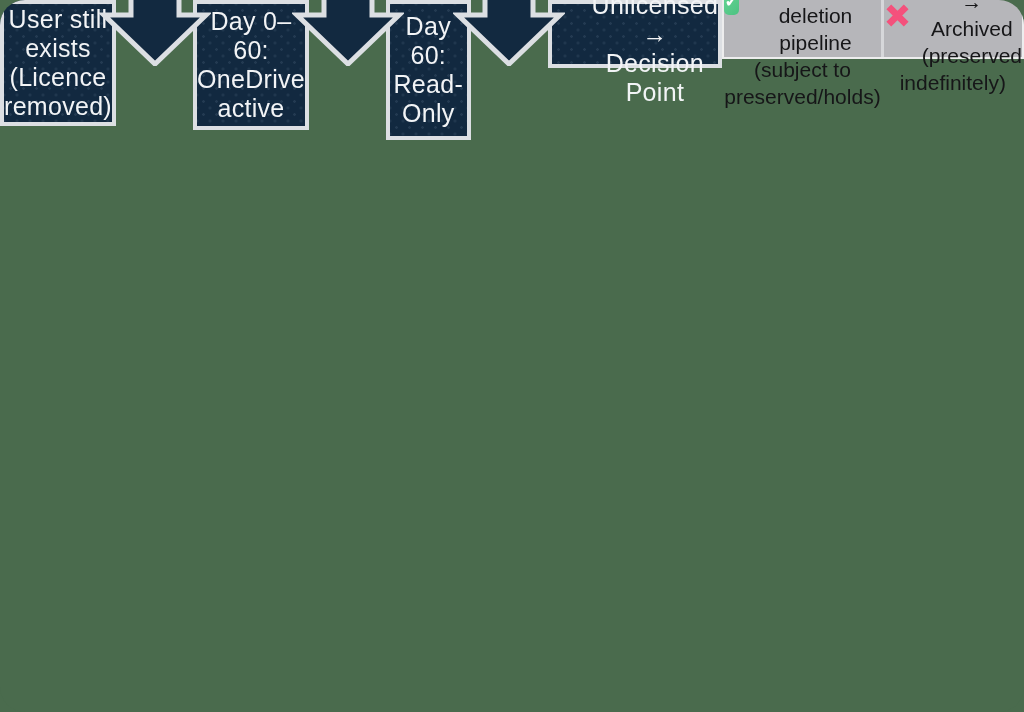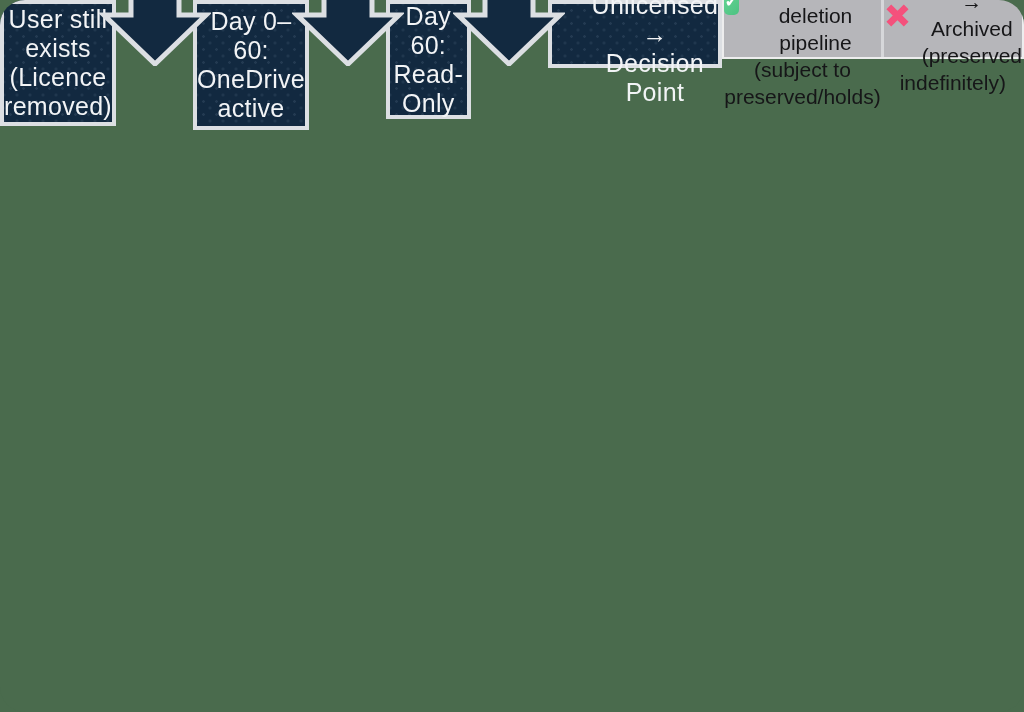--- a/index.html
+++ b/index.html
@@ -33,21 +33,21 @@
     z-index: 1;
   }
   .step-box .step-label {
     color: #F2F4F6;
     font-size: 25px;
     letter-spacing: 0.3px;
     text-align: center;
   }
   .h1 { height: 126px; }
   .h2 { height: 130px; }
-  .h3 { height: 119px; }
+  .h3 { height: 140px; }
   .h4 { height: 68px; padding-left: 40px; }
 
   
   .gap {
     position: relative;
     width: 100%;
     z-index: 3;
   }
   .g1 { height: 62px; }
   .g2 { height: 62px; }

